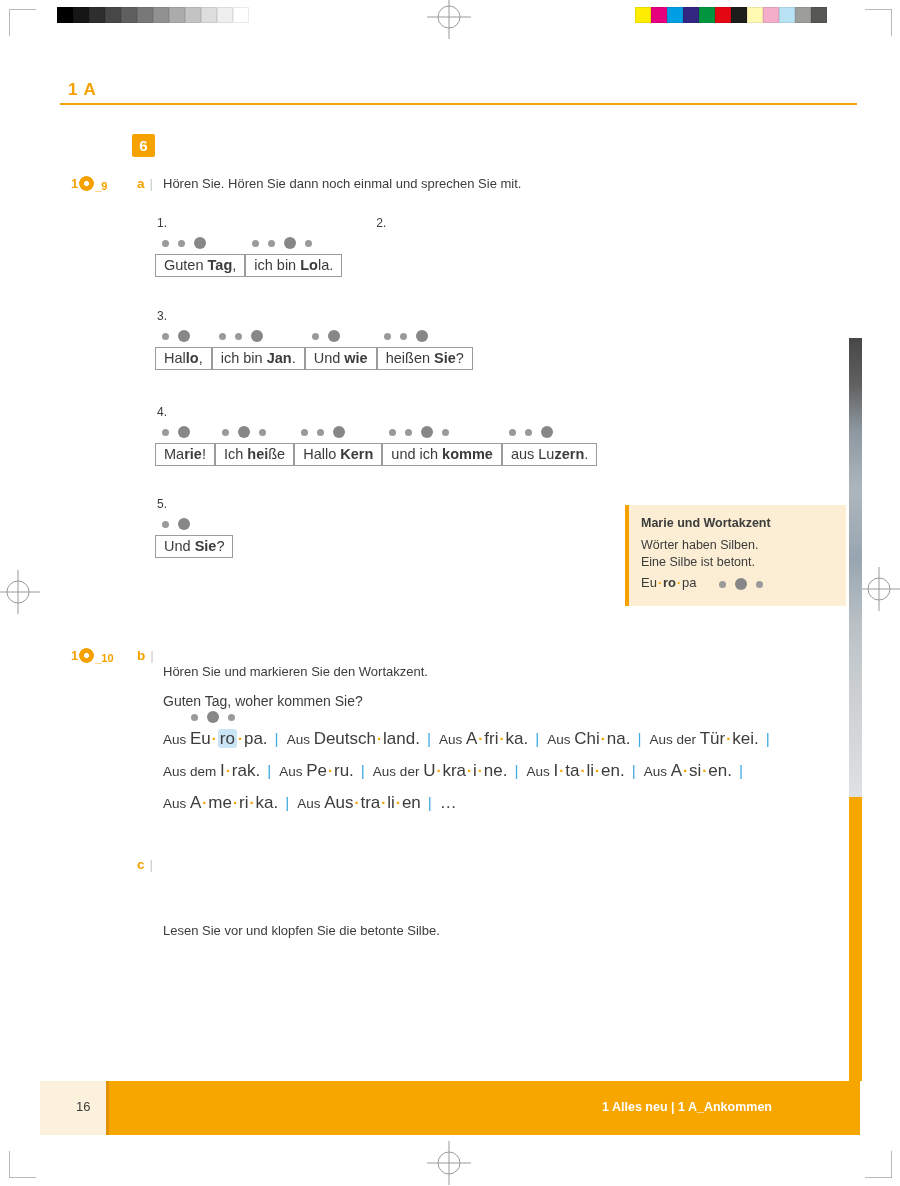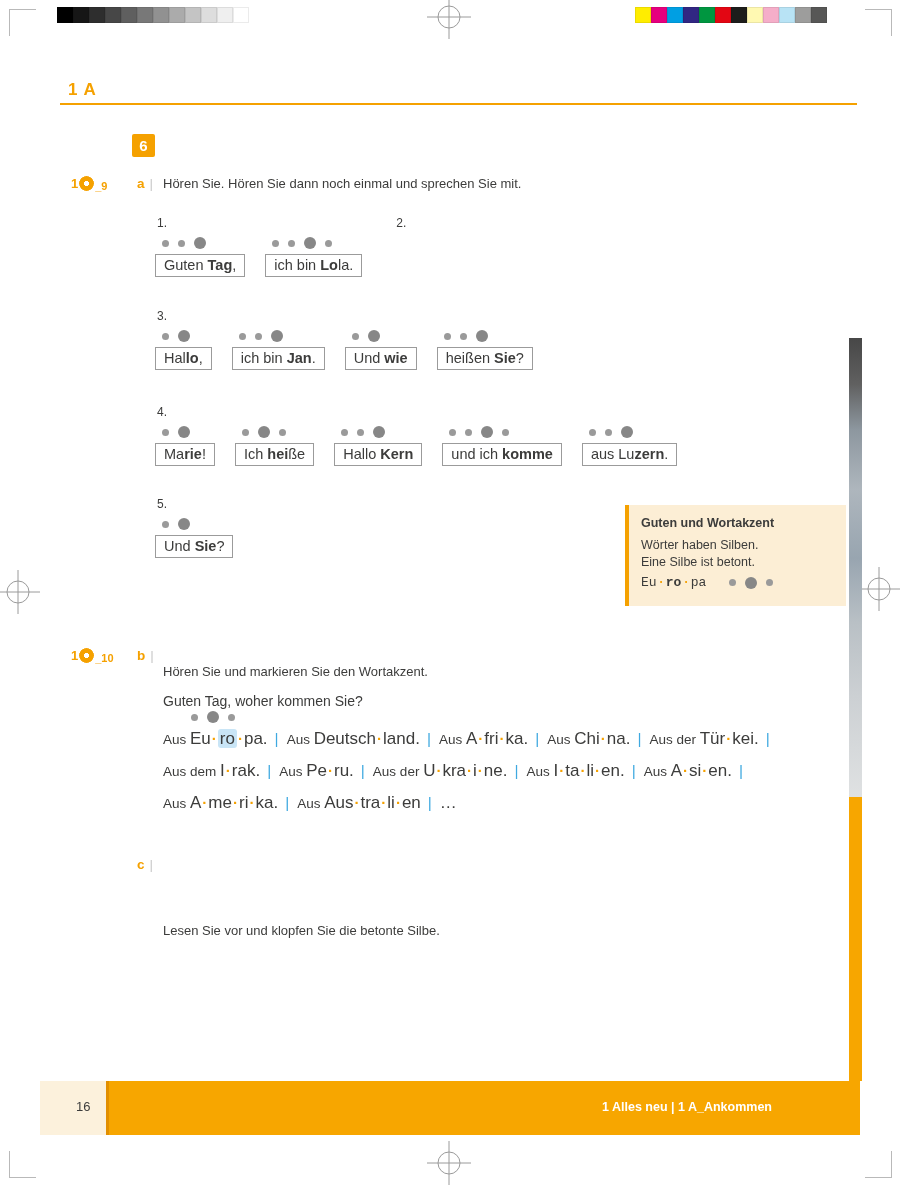--- a/index.html
+++ b/index.html
@@ -53,33 +53,33 @@
   #instr-c{left:163px;top:884px;margin-top:39px;}
 
   
   .item-row{position:absolute;display:flex;gap:32px;align-items:flex-start;}
   #row-12{left:155px;top:216px;}
   #row-3{left:155px;top:309px;}
   #row-4{left:155px;top:405px;}
   #row-5{left:155px;top:497px;}
   .item{display:flex;flex-direction:column;}
   .item-num{font-size:12px;margin:0 0 7px 2px;}
-  .phrases{display:flex;gap:20px;align-items:flex-start;}
+  .phrases{display:flex;gap:0;align-items:flex-start;}
   .unit{display:flex;flex-direction:column;align-items:flex-start;}
   .unit .dots{margin:0 0 5px 7px;height:12px;}
   .pbox{border:1px solid #9b9b9b;background:#fff;padding:2px 8px 3px;font-size:14.5px;
         white-space:nowrap;color:#3c3c3b;}
   .pbox b{font-weight:bold;}
 
   
   #tipbox{position:absolute;left:625px;top:505px;width:221px;height:101px;background:#FCEED5;
           border-left:4px solid #F5A100;padding:11px 12px;box-sizing:border-box;}
   .tip-title{font-weight:bold;font-size:12.5px;margin-bottom:7px;}
   .tip-line{font-size:12.5px;line-height:17px;}
-  .tip-ex{display:flex;align-items:center;gap:23px;margin-top:4px;font-size:13px;font-family:Liberation Mono, monospace;}
+  .tip-ex{display:flex;align-items:flex-end;gap:23px;margin-top:4px;font-size:13px;}
   .tip-ex .sep{font-size:12px;}
 
   
   #question{position:absolute;left:163px;top:693px;font-size:14px;}
   #dots-b{position:absolute;left:191px;top:711px;}
   .syl-line{position:absolute;left:163px;font-size:17px;line-height:24px;white-space:nowrap;}
   #line-0{top:727px;}
   #line-1{top:759px;}
   #line-2{top:791px;}
   .lead{font-size:13.5px;}
@@ -299,21 +299,21 @@
               <span class="dot ds"></span>
               <span class="dot dl"></span>
             </span>
             <div class="pbox"><span>Und </span><b>Sie</b><span>?</span></div>
           </div>
         </div>
       </div>
     </div>
 
   <div id="tipbox">
-    <div class="tip-title">Guten und Wortakzent</div>
+    <div class="tip-title">Marie und Wortakzent</div>
     <div class="tip-line">Wörter haben Silben.</div>
     <div class="tip-line">Eine Silbe ist betont.</div>
     <div class="tip-ex">
       <span id="tip-example-word"><span>Eu</span><span class="sep">·</span><b>ro</b><span class="sep">·</span><span>pa</span></span>
       <span class="dots">
           <span class="dot ds"></span>
           <span class="dot dl"></span>
           <span class="dot ds"></span>
         </span>
     </div>

